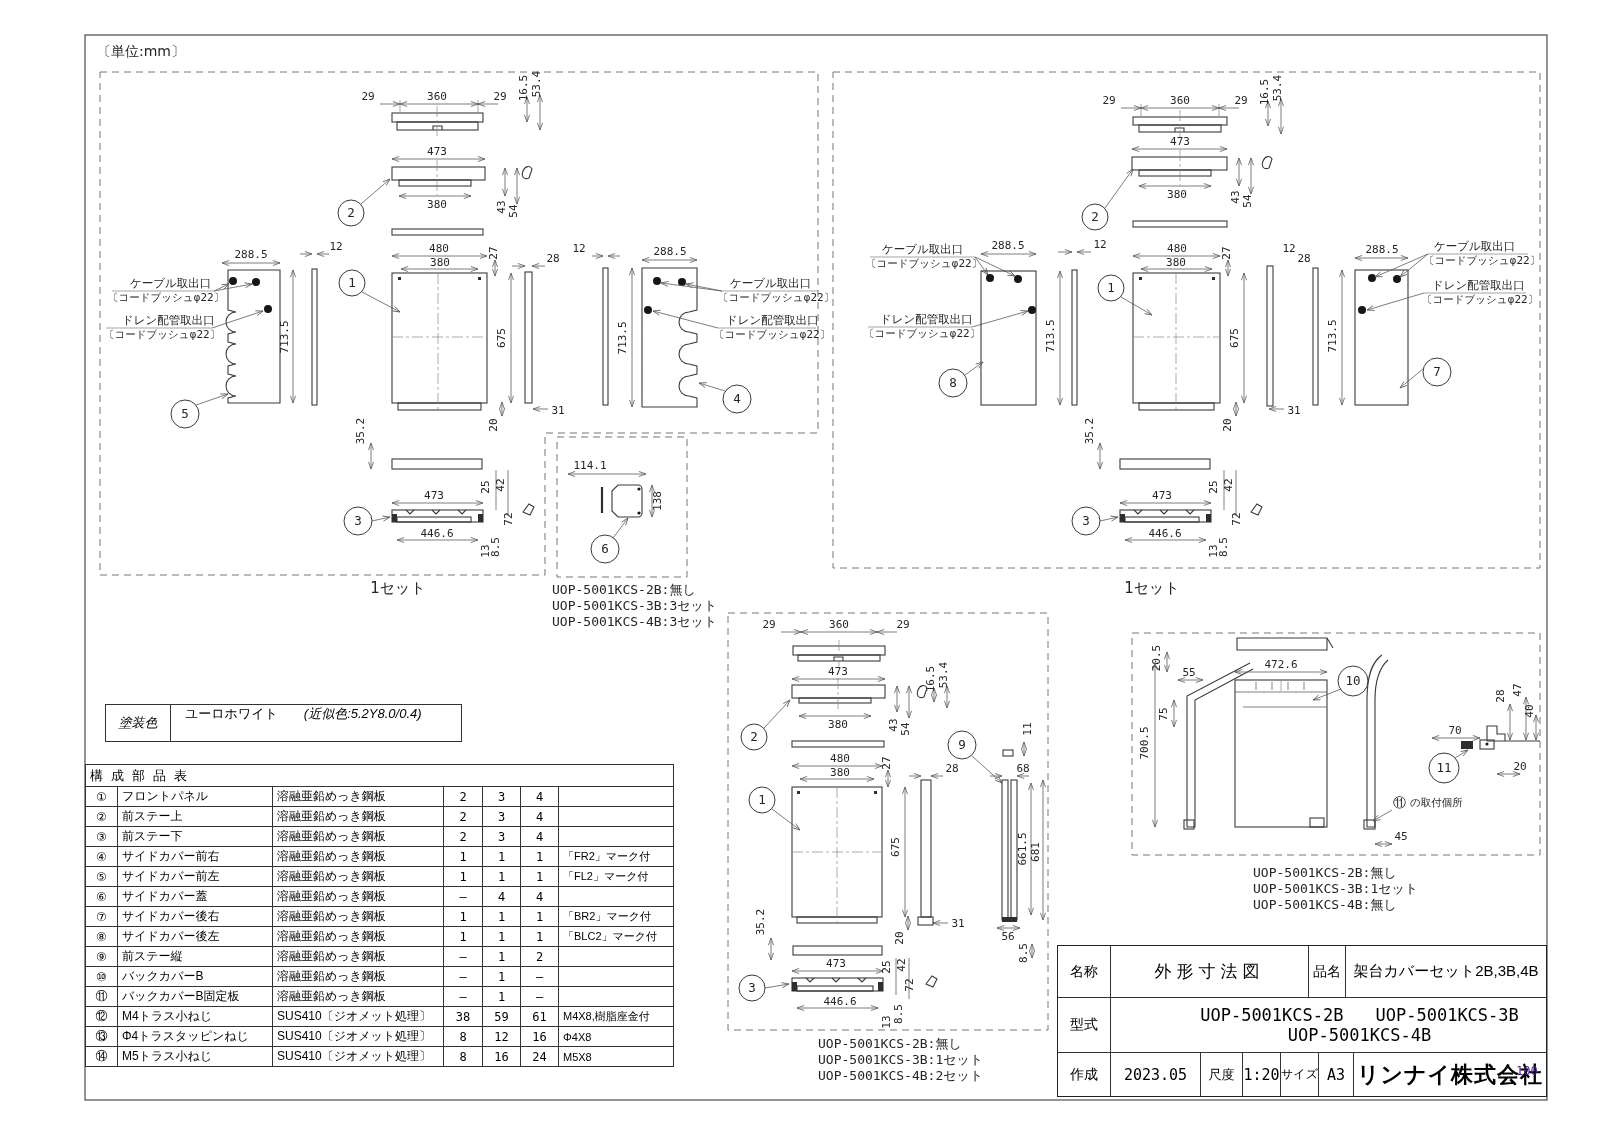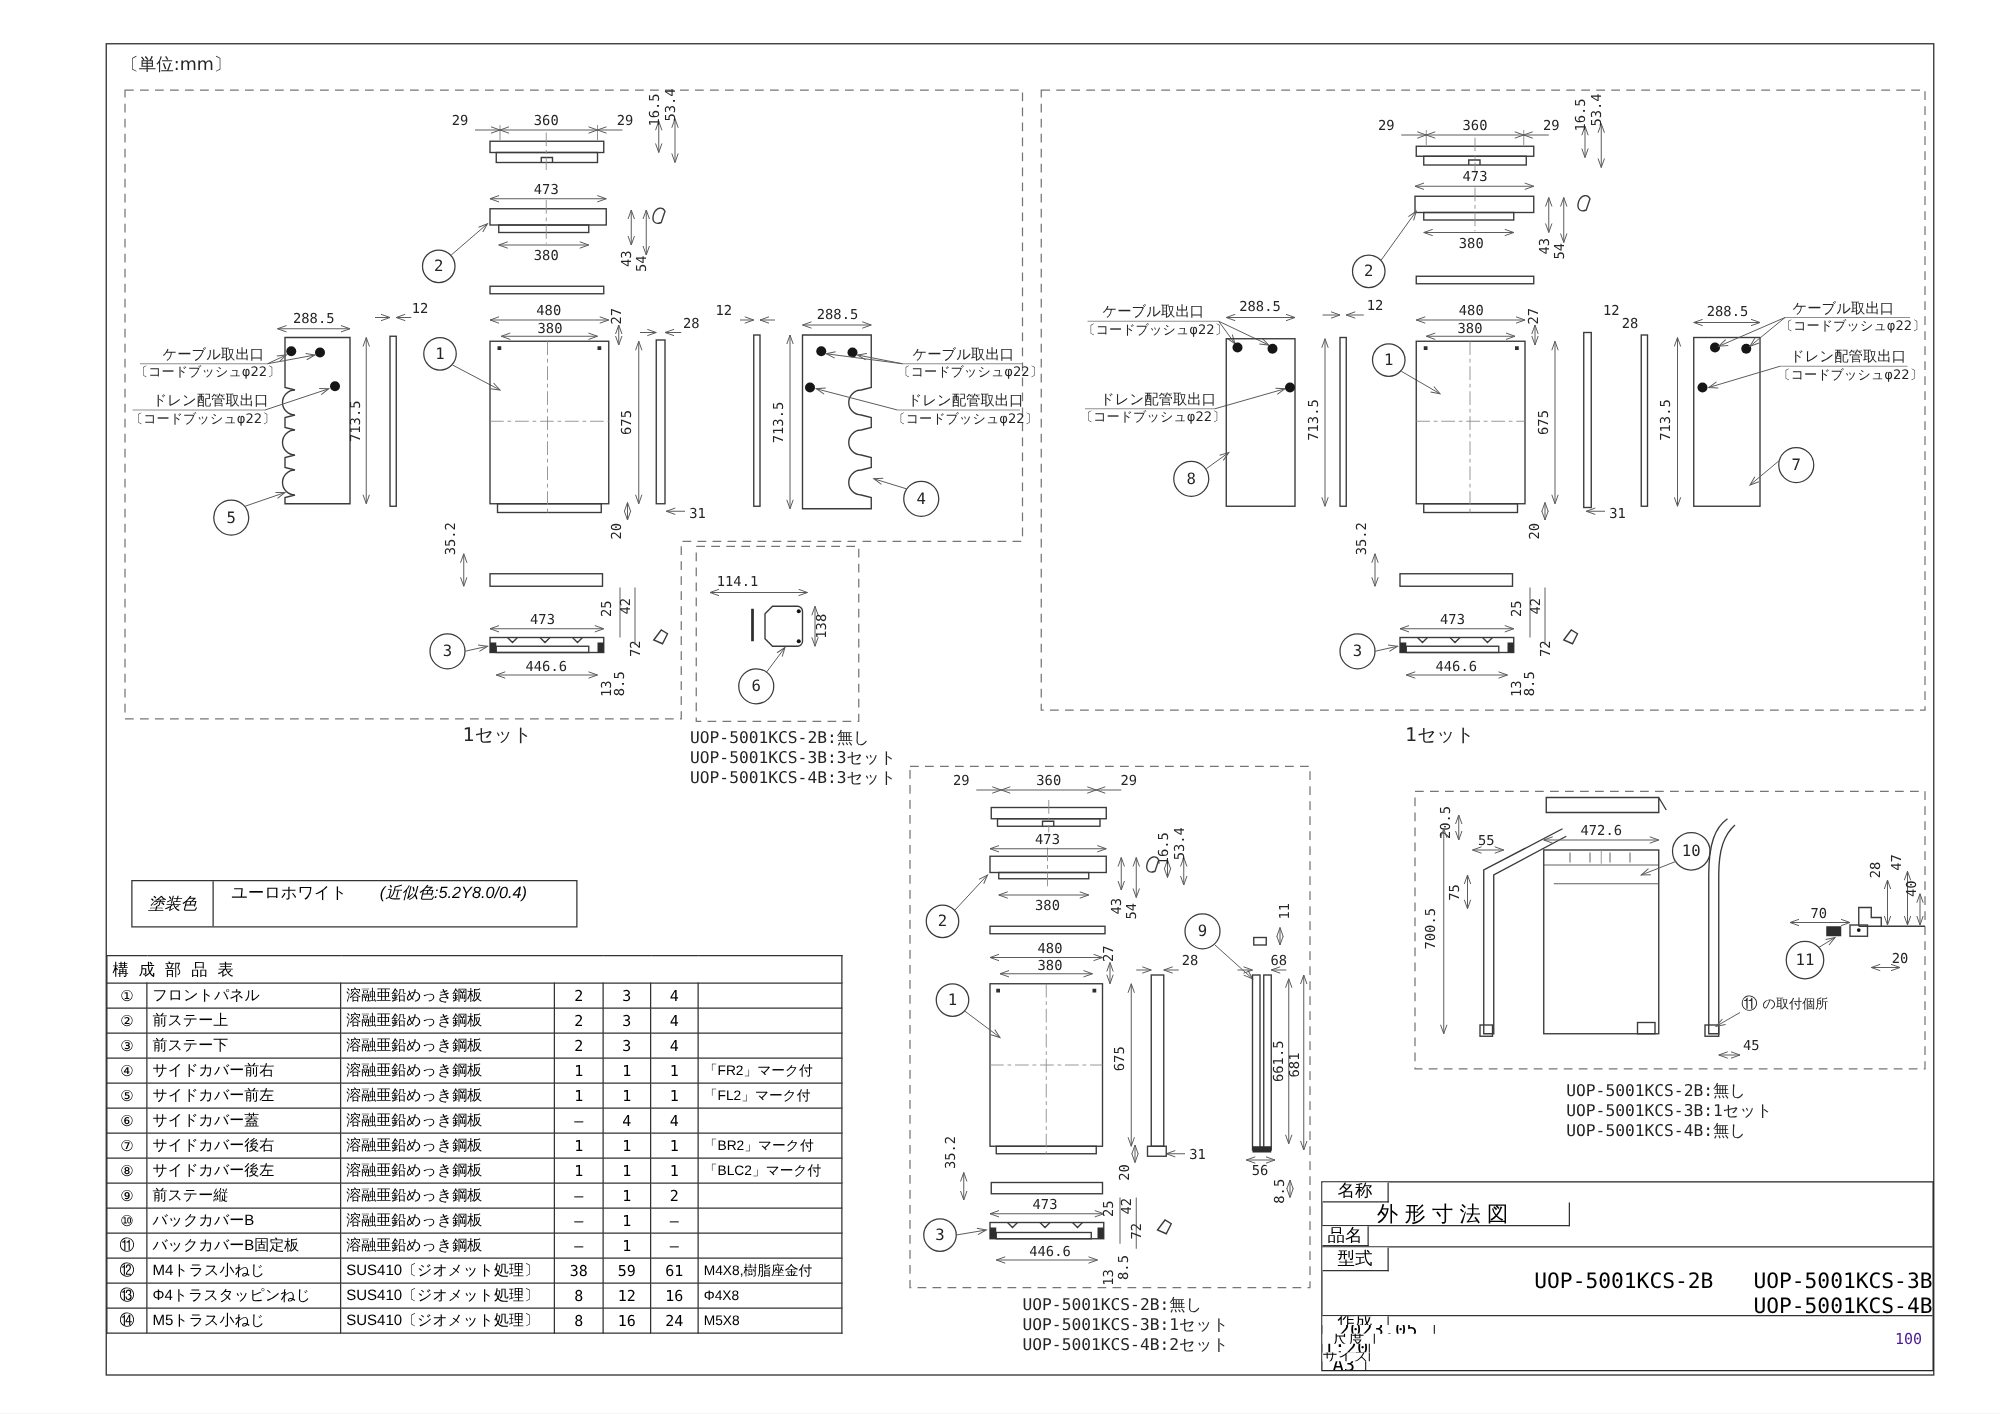--- a/index.html
+++ b/index.html
@@ -31,26 +31,26 @@
   .paint .approx{margin-left:26px;font-style:italic;}
   
   table.parts{position:absolute;left:85px;top:764px;width:588px;border-collapse:collapse;table-layout:fixed;}
   table.parts td{border:1px solid #333;font-size:12px;padding:0 4px;height:19px;overflow:hidden;white-space:nowrap;}
   table.parts td.ttl{height:21px;text-align:left;letter-spacing:8px;font-size:13px;}
   table.parts tr.hd td{height:38px;text-align:center;font-size:12px;line-height:1.25;}
   table.parts td.c{text-align:center;font-family:"DejaVu Sans Mono",monospace;}
   table.parts td.r{font-size:11px;}
   
   .tb{position:absolute;left:1057px;top:945px;width:490px;height:152px;border:1.6px solid #222;box-sizing:border-box;font-size:14px;}
-  .tb .row{display:flex;box-sizing:border-box;flex-direction:column;}
+  .tb .row{display:flex;box-sizing:border-box;}
   .tb .cell{border-right:1px solid #333;border-bottom:1px solid #333;display:flex;align-items:center;justify-content:center;box-sizing:border-box;overflow:hidden;white-space:nowrap;}
   .tb .cell:last-child{border-right:none;}
   .tb .lbl{background:#fff;}
   .tb .mono{font-family:"DejaVu Sans Mono",monospace;}
-  .tb .models{flex-direction:column;align-items:flex-end;justify-content:center;padding-left:62px;font-size:17px;}
+  .tb .models{flex-direction:column;align-items:center;justify-content:center;padding-left:62px;font-size:17px;}
   .tb .models .gap{display:inline-block;width:32px;}
   .tb .company{font-size:22px;font-weight:bold;letter-spacing:1px;}
   .pageno{position:absolute;left:1516px;top:1064px;font:12px "DejaVu Sans Mono",monospace;color:#4c1d95;}
 </style>
 </head>
 <body>
 <div id="sheet">
 
 <svg width="1600" height="1131" viewBox="0 0 1600 1131">
 <defs>

